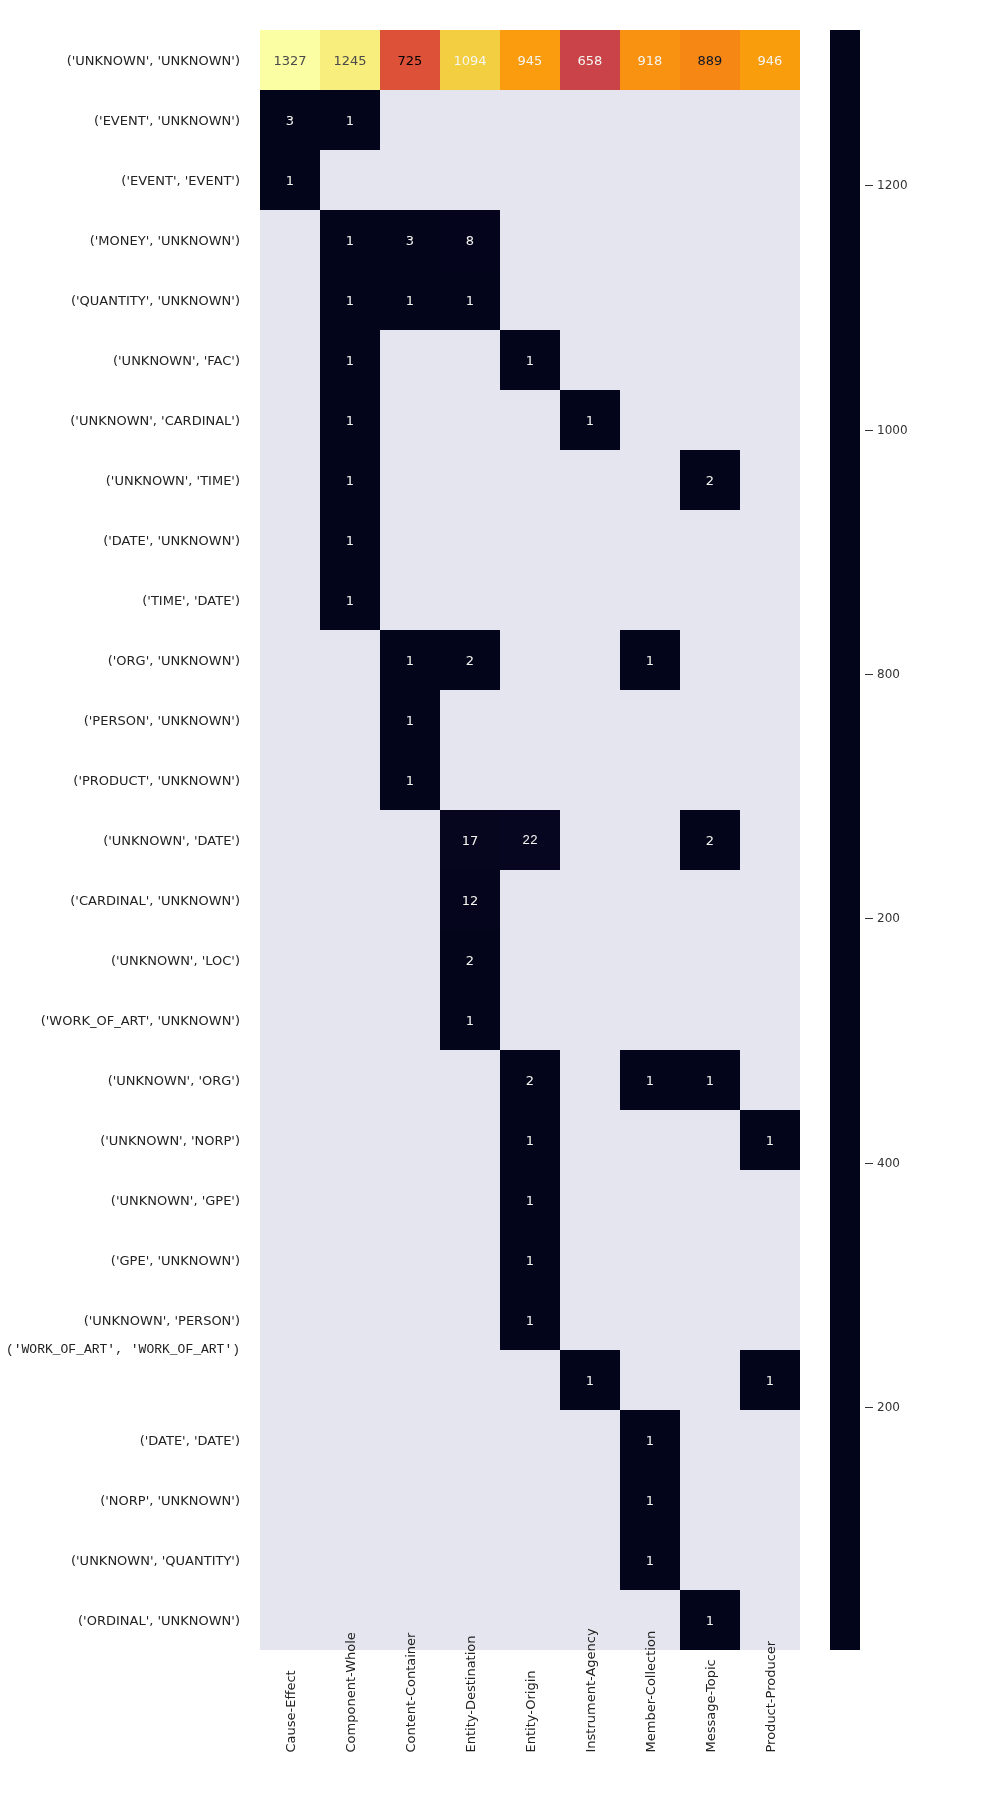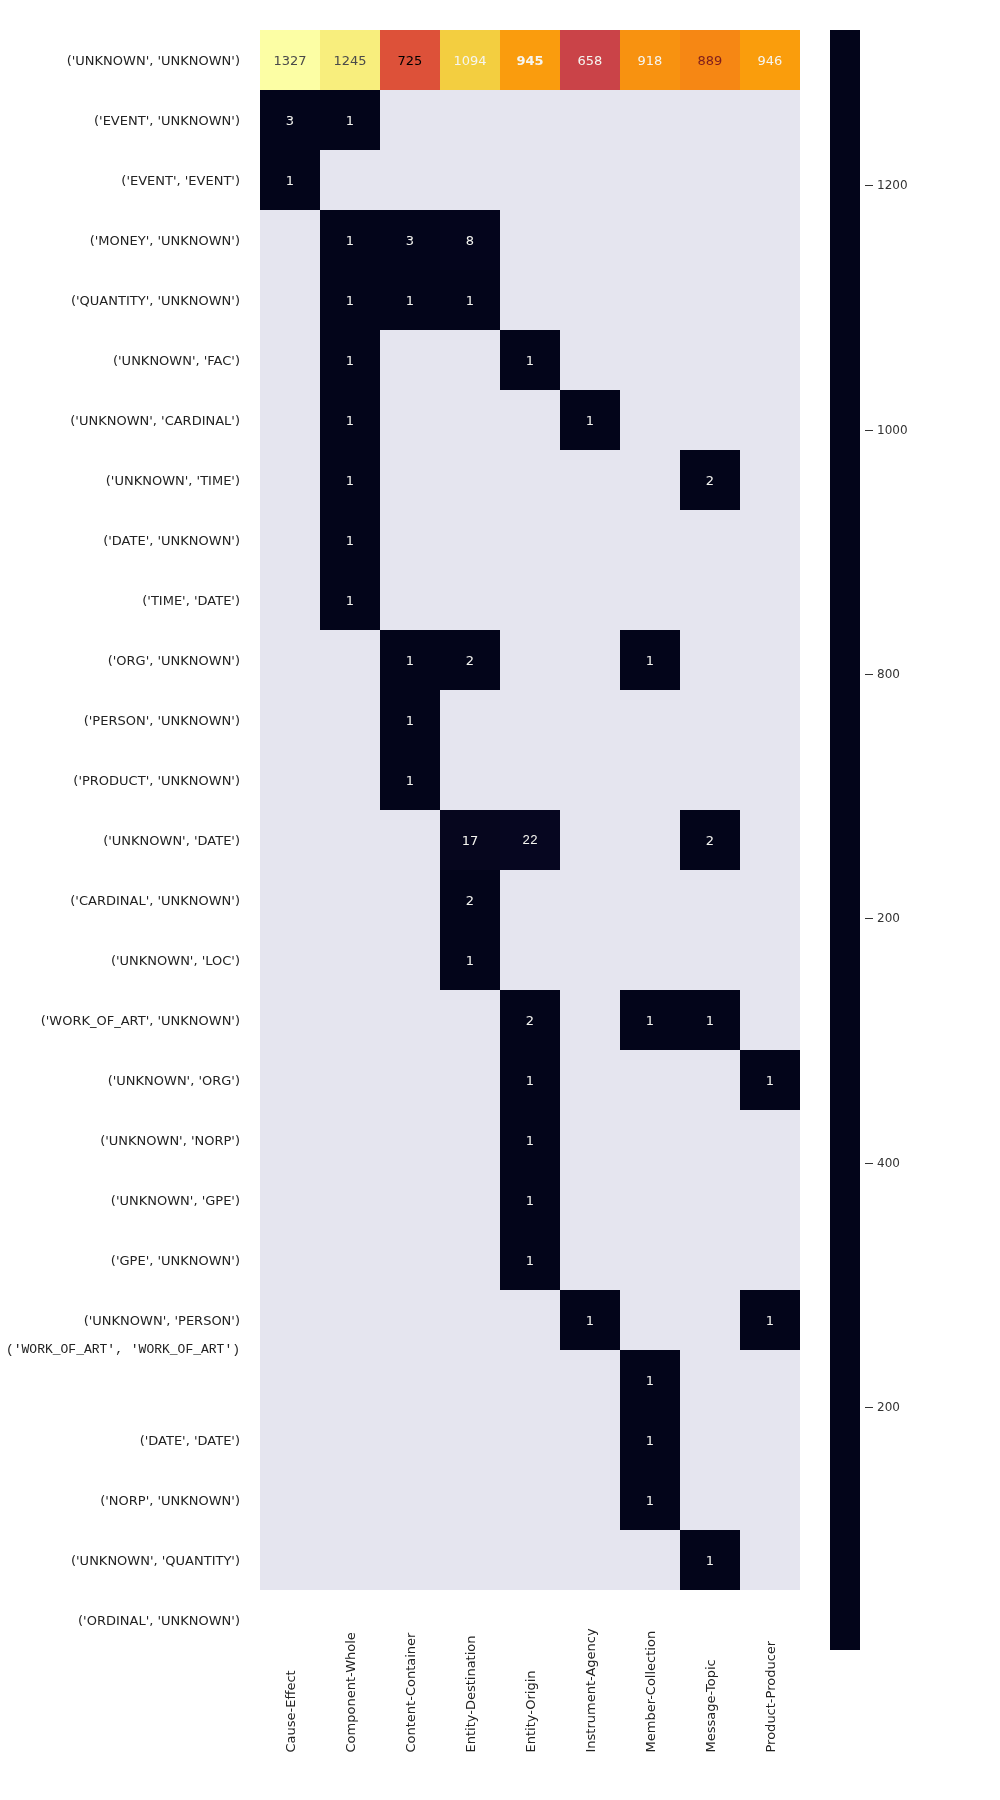--- a/index.html
+++ b/index.html
@@ -18,24 +18,24 @@
 </head>
 <body>
 
 <div class="wrap">
   <div class="plot" id="plot">
       <div class="row">
         <div class="cell" style="background: rgb(252, 254, 164); color: rgb(74, 74, 74);">1327</div>
         <div class="cell" style="background: rgb(248, 238, 125); color: rgb(74, 74, 74);">1245</div>
         <div class="cell" style="background: rgb(221, 81, 57); color: #000000;">725</div>
         <div class="cell" style="background: rgb(243, 206, 64); color: rgb(245, 245, 240);">1094</div>
-        <div class="cell" style="background: rgb(250, 156, 13); color: rgb(245, 245, 240); font-weight: bold;">945</div>
+        <div class="cell" style="background: rgb(250, 156, 13); color: rgb(245, 245, 240);">945</div>
         <div class="cell" style="background: rgb(202, 67, 72); color: rgb(245, 245, 240);">658</div>
         <div class="cell" style="background: rgb(248, 146, 16); color: rgb(245, 245, 240);">918</div>
-        <div class="cell" style="background: rgb(246, 135, 20); color: #7f1d1d;">889</div>
+        <div class="cell" style="background: rgb(246, 135, 20); color: #0f172a;">889</div>
         <div class="cell" style="background: rgb(250, 157, 12); color: rgb(245, 245, 240);">946</div>
       </div>
       <div class="row">
         <div class="cell" style="background: rgb(3, 5, 27); color: rgb(245, 245, 240);">3</div>
         <div class="cell" style="background: rgb(3, 5, 26); color: rgb(245, 245, 240);">1</div>
         <div class="cell" style="background: rgb(229, 229, 239);"></div>
         <div class="cell" style="background: rgb(229, 229, 239);"></div>
         <div class="cell" style="background: rgb(229, 229, 239);"></div>
         <div class="cell" style="background: rgb(229, 229, 239);"></div>
         <div class="cell" style="background: rgb(229, 229, 239);"></div>
@@ -165,20 +165,31 @@
       </div>
       <div class="row">
         <div class="cell" style="background: rgb(229, 229, 239);"></div>
         <div class="cell" style="background: rgb(229, 229, 239);"></div>
         <div class="cell" style="background: rgb(229, 229, 239);"></div>
         <div class="cell" style="background: rgb(6, 6, 30); color: rgb(245, 245, 240);">17</div>
         <div class="cell" style="background: rgb(6, 6, 32); color: rgb(245, 245, 240); font-family: Liberation Mono, monospace;">22</div>
         <div class="cell" style="background: rgb(229, 229, 239);"></div>
         <div class="cell" style="background: rgb(229, 229, 239);"></div>
         <div class="cell" style="background: rgb(3, 5, 26); color: rgb(245, 245, 240);">2</div>
+        <div class="cell" style="background: rgb(229, 229, 239);"></div>
+      </div>
+      <div class="row">
+        <div class="cell" style="background: rgb(229, 229, 239);"></div>
+        <div class="cell" style="background: rgb(229, 229, 239);"></div>
+        <div class="cell" style="background: rgb(229, 229, 239);"></div>
+        <div class="cell" style="background: rgb(5, 6, 29); color: rgb(245, 245, 240);">12</div>
+        <div class="cell" style="background: rgb(229, 229, 239);"></div>
+        <div class="cell" style="background: rgb(229, 229, 239);"></div>
+        <div class="cell" style="background: rgb(229, 229, 239);"></div>
+        <div class="cell" style="background: rgb(229, 229, 239);"></div>
         <div class="cell" style="background: rgb(229, 229, 239);"></div>
       </div>
       <div class="row">
         <div class="cell" style="background: rgb(229, 229, 239);"></div>
         <div class="cell" style="background: rgb(229, 229, 239);"></div>
         <div class="cell" style="background: rgb(229, 229, 239);"></div>
         <div class="cell" style="background: rgb(3, 5, 26); color: rgb(245, 245, 240);">2</div>
         <div class="cell" style="background: rgb(229, 229, 239);"></div>
         <div class="cell" style="background: rgb(229, 229, 239);"></div>
         <div class="cell" style="background: rgb(229, 229, 239);"></div>

